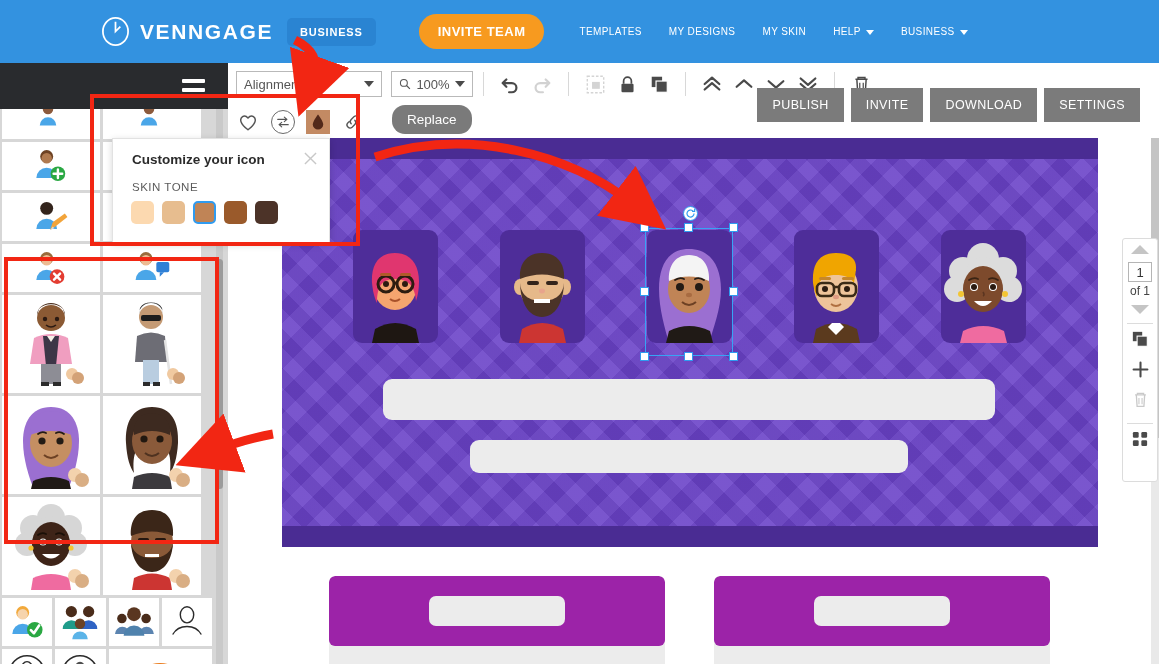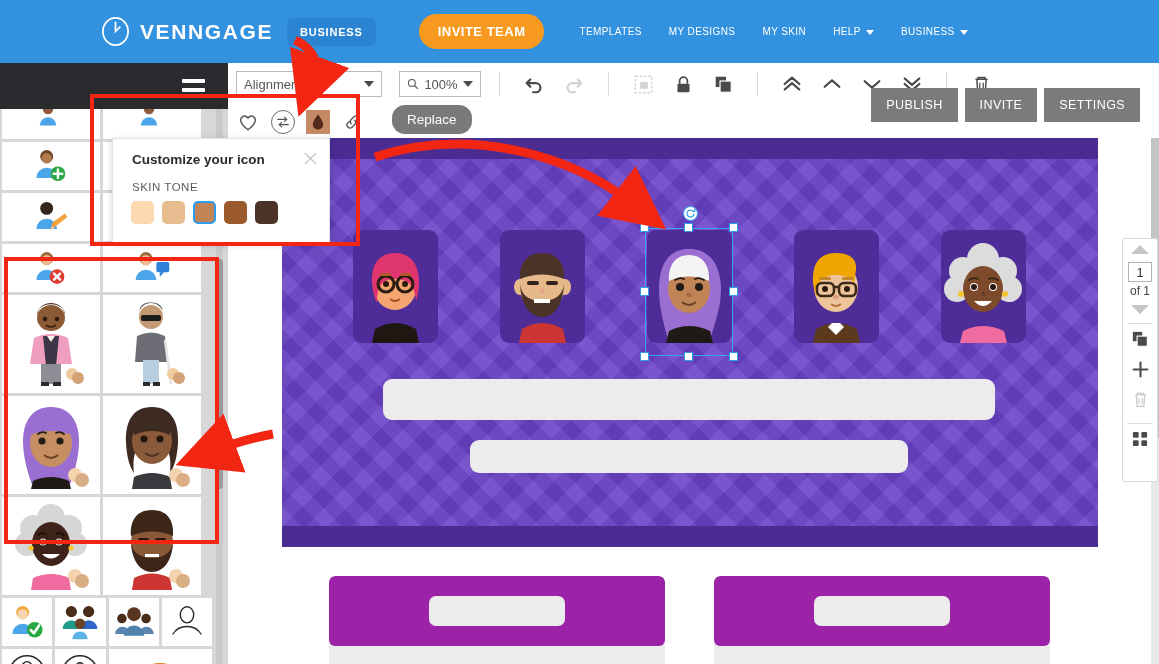--- a/index.html
+++ b/index.html
@@ -42,21 +42,21 @@
     display: inline-block; width: 0; height: 0; margin-left: 5px;
     border-left: 4px solid transparent; border-right: 4px solid transparent;
     border-top: 5px solid #ffffff; vertical-align: middle;
   }
 
   
   .toolbar {
     position: absolute; top: 63px; left: 228px; width: 931px; height: 75px;
     background: #ffffff;
   }
-  .tb-row1 { position: absolute; top: 8px; left: 8px; display: flex; align-items: center; gap: 8px; }
+  .tb-row1 { position: absolute; top: 8px; left: 8px; display: flex; align-items: center; }
   .dd {
     height: 26px; border: 1px solid #b9b9b9; background: #fff;
     display: flex; align-items: center; padding: 0 7px;
     font-size: 13px; color: #555; cursor: pointer;
   }
   .dd-align { width: 146px; justify-content: space-between; }
   .dd-zoom  { width: 82px; margin-left: 9px; justify-content: center; gap: 5px; }
   .caret-dark {
     width: 0; height: 0;
     border-left: 5px solid transparent; border-right: 5px solid transparent;
@@ -365,20 +365,21 @@
         <svg width="18" height="18" viewBox="0 0 20 20">
             <path d="M8 12 a3.4 3.4 0 0 1 0-4.8 l3-3 a3.4 3.4 0 0 1 4.8 4.8 l-1.4 1.4 M12 8 a3.4 3.4 0 0 1 0 4.8 l-3 3 a3.4 3.4 0 0 1-4.8-4.8 l1.4-1.4" fill="none" stroke="#555" stroke-width="1.5" stroke-linecap="round"></path>
           </svg>
       </div>
       <button class="replace-btn">Replace</button>
     </div>
 
     <div class="actions">
       <button class="act-btn">PUBLISH</button>
       <button class="act-btn">INVITE</button>
+      <button class="act-btn">DOWNLOAD</button>
       <button class="act-btn">SETTINGS</button>
     </div>
   </div>
 
   <div class="lib">
     <div class="lib-grid">
 
       <div class="row2">
         <div class="cell-s">
           <svg width="30" height="30" viewBox="0 0 40 40">

